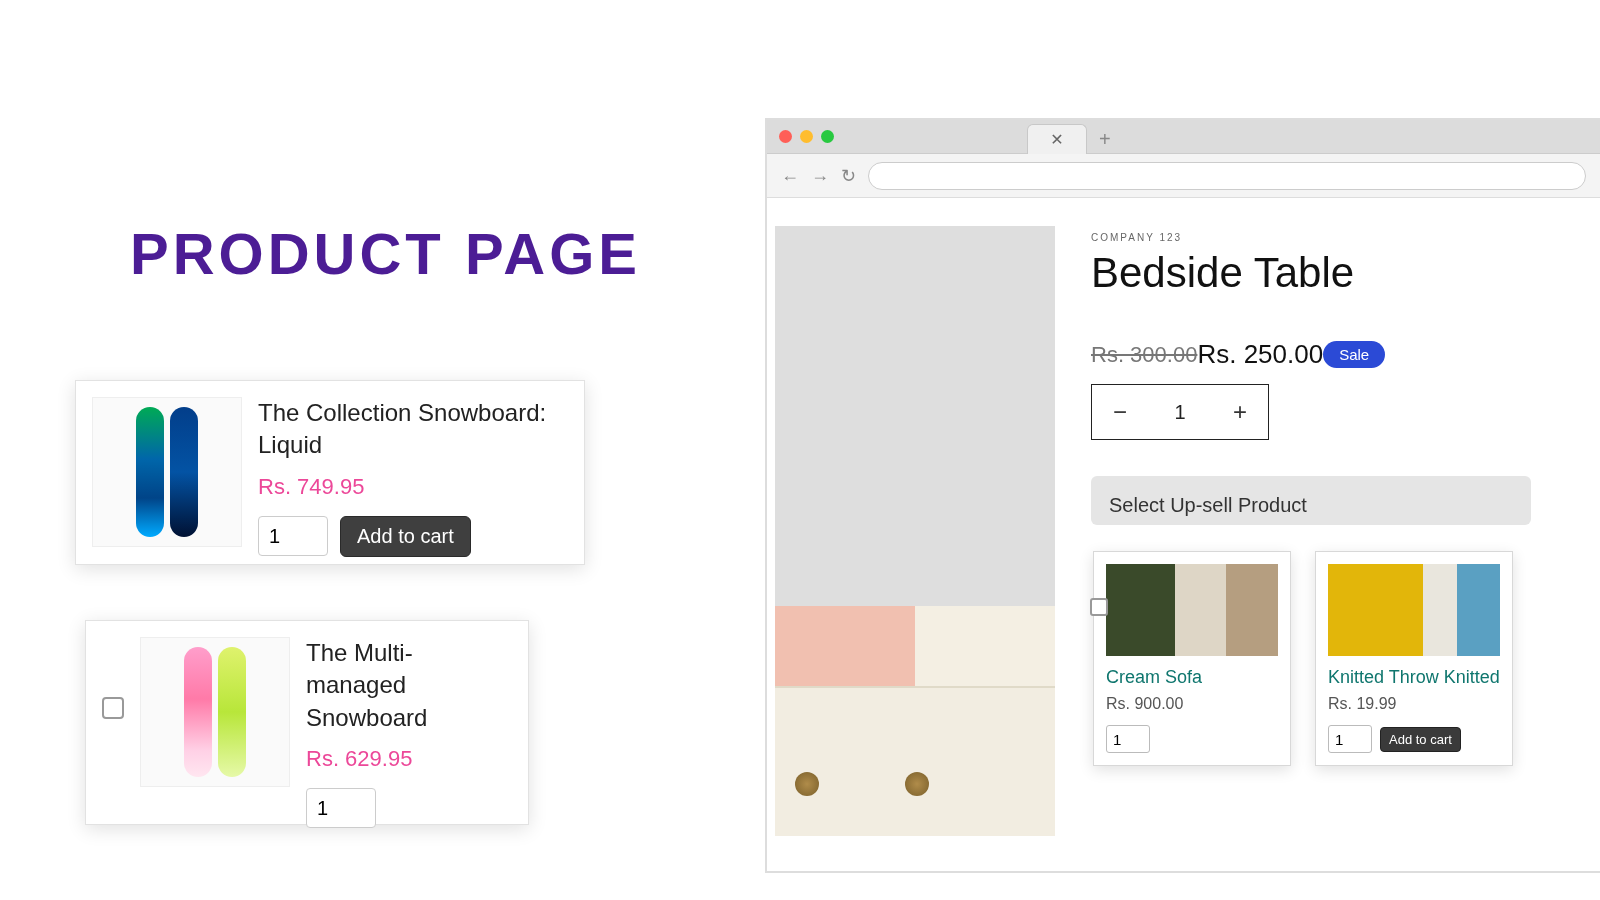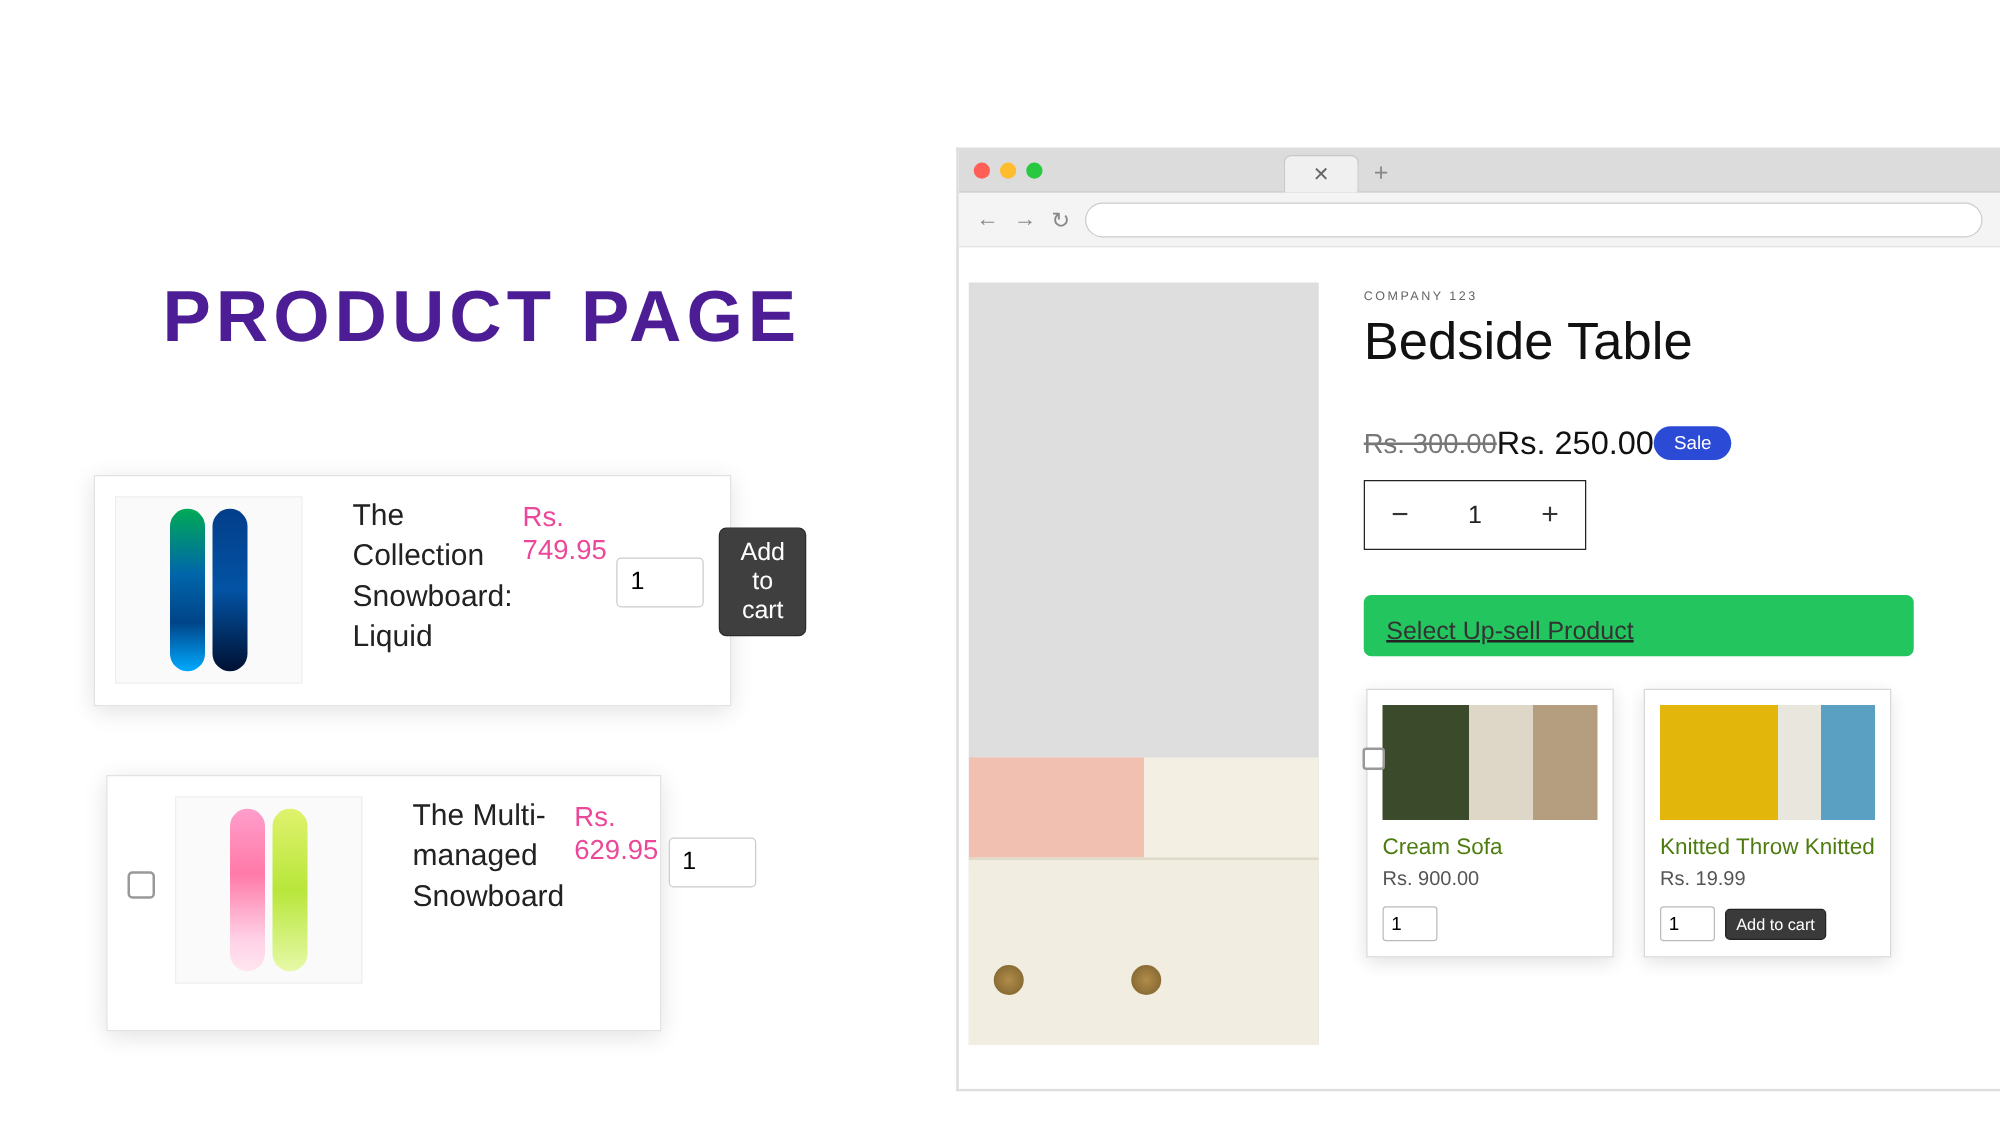--- a/index.html
+++ b/index.html
@@ -59,21 +59,21 @@
   }
   .board {
     width: 28px; height: 130px;
     border-radius: 14px;
   }
   .board.blue1 { background: linear-gradient(#0a5, #06a 40%, #048 70%, #0af); }
   .board.blue2 { background: linear-gradient(#023e8a, #0353a4 50%, #013); }
   .board.pink { background: linear-gradient(#ff9ecb, #ff7aa8 40%, #ffd1e6 80%, #ffe6f0); }
   .board.lime { background: linear-gradient(#dff26d, #b8e63a 50%, #e6f9a8); }
 
-  .card-body { flex: 1; display: flex; flex-direction: row; gap: 8px; margin-left: 24px; }
+  .card-body { flex: 1; display: flex; flex-direction: column; gap: 8px; }
   .card-title { font-size: 24px; color: #222; line-height: 1.35; font-weight: 400; }
   .card-price { font-size: 22px; color: #ec4899; margin-top: 4px; }
   .card-row { display: flex; gap: 12px; margin-top: 8px; align-items: center; }
   .qty-input {
     width: 70px; height: 40px;
     border: 1px solid #ccc;
     border-radius: 4px;
     font-size: 20px;
     padding: 0 10px;
     background: #fff;
@@ -211,25 +211,24 @@
     background: none; border: none;
     font-size: 24px; cursor: pointer;
     color: #333;
   }
   .step-val {
     flex: 1; text-align: center; font-size: 20px;
   }
 
   .upsell-panel {
     margin-top: 36px;
-    background: #22c55e;
+    background: #e5e5e5;
     border-radius: 6px;
     padding: 18px 18px 8px 18px;
     width: 440px;
-    text-decoration: underline;
   }
   .upsell-title { font-size: 20px; color: #333; font-weight: 400; }
 
   .upsell-row { display: flex; gap: 24px; margin-top: 26px; padding-left: 2px; }
   .upsell-card {
     width: 198px;
     background: #fff;
     border: 1px solid #d8d8d8;
     box-shadow: 0 4px 14px rgba(0,0,0,0.12);
     padding: 12px;
@@ -243,21 +242,21 @@
     border-radius: 3px;
     background: #fff;
   }
   .up-img {
     width: 100%; height: 92px;
     background: #ccc;
     margin-bottom: 10px;
   }
   .up-img.sofa { background: linear-gradient(90deg, #3a4a2a 0 40%, #ded6c6 40% 70%, #b59e80 70%); }
   .up-img.pillows { background: linear-gradient(90deg, #e2b60a 0 55%, #e9e6dd 55% 75%, #5aa0c2 75%); }
-  .up-title { font-size: 18px; color: #4d7c0f; line-height: 1.3; }
+  .up-title { font-size: 18px; color: #0f766e; line-height: 1.3; }
   .up-price { font-size: 16px; color: #555; margin-top: 6px; }
   .up-row { display: flex; gap: 8px; margin-top: 12px; align-items: center; }
   .up-qty {
     width: 44px; height: 28px;
     border: 1px solid #bbb;
     border-radius: 3px;
     font-size: 15px;
     padding: 0 6px;
   }
   .up-add {

